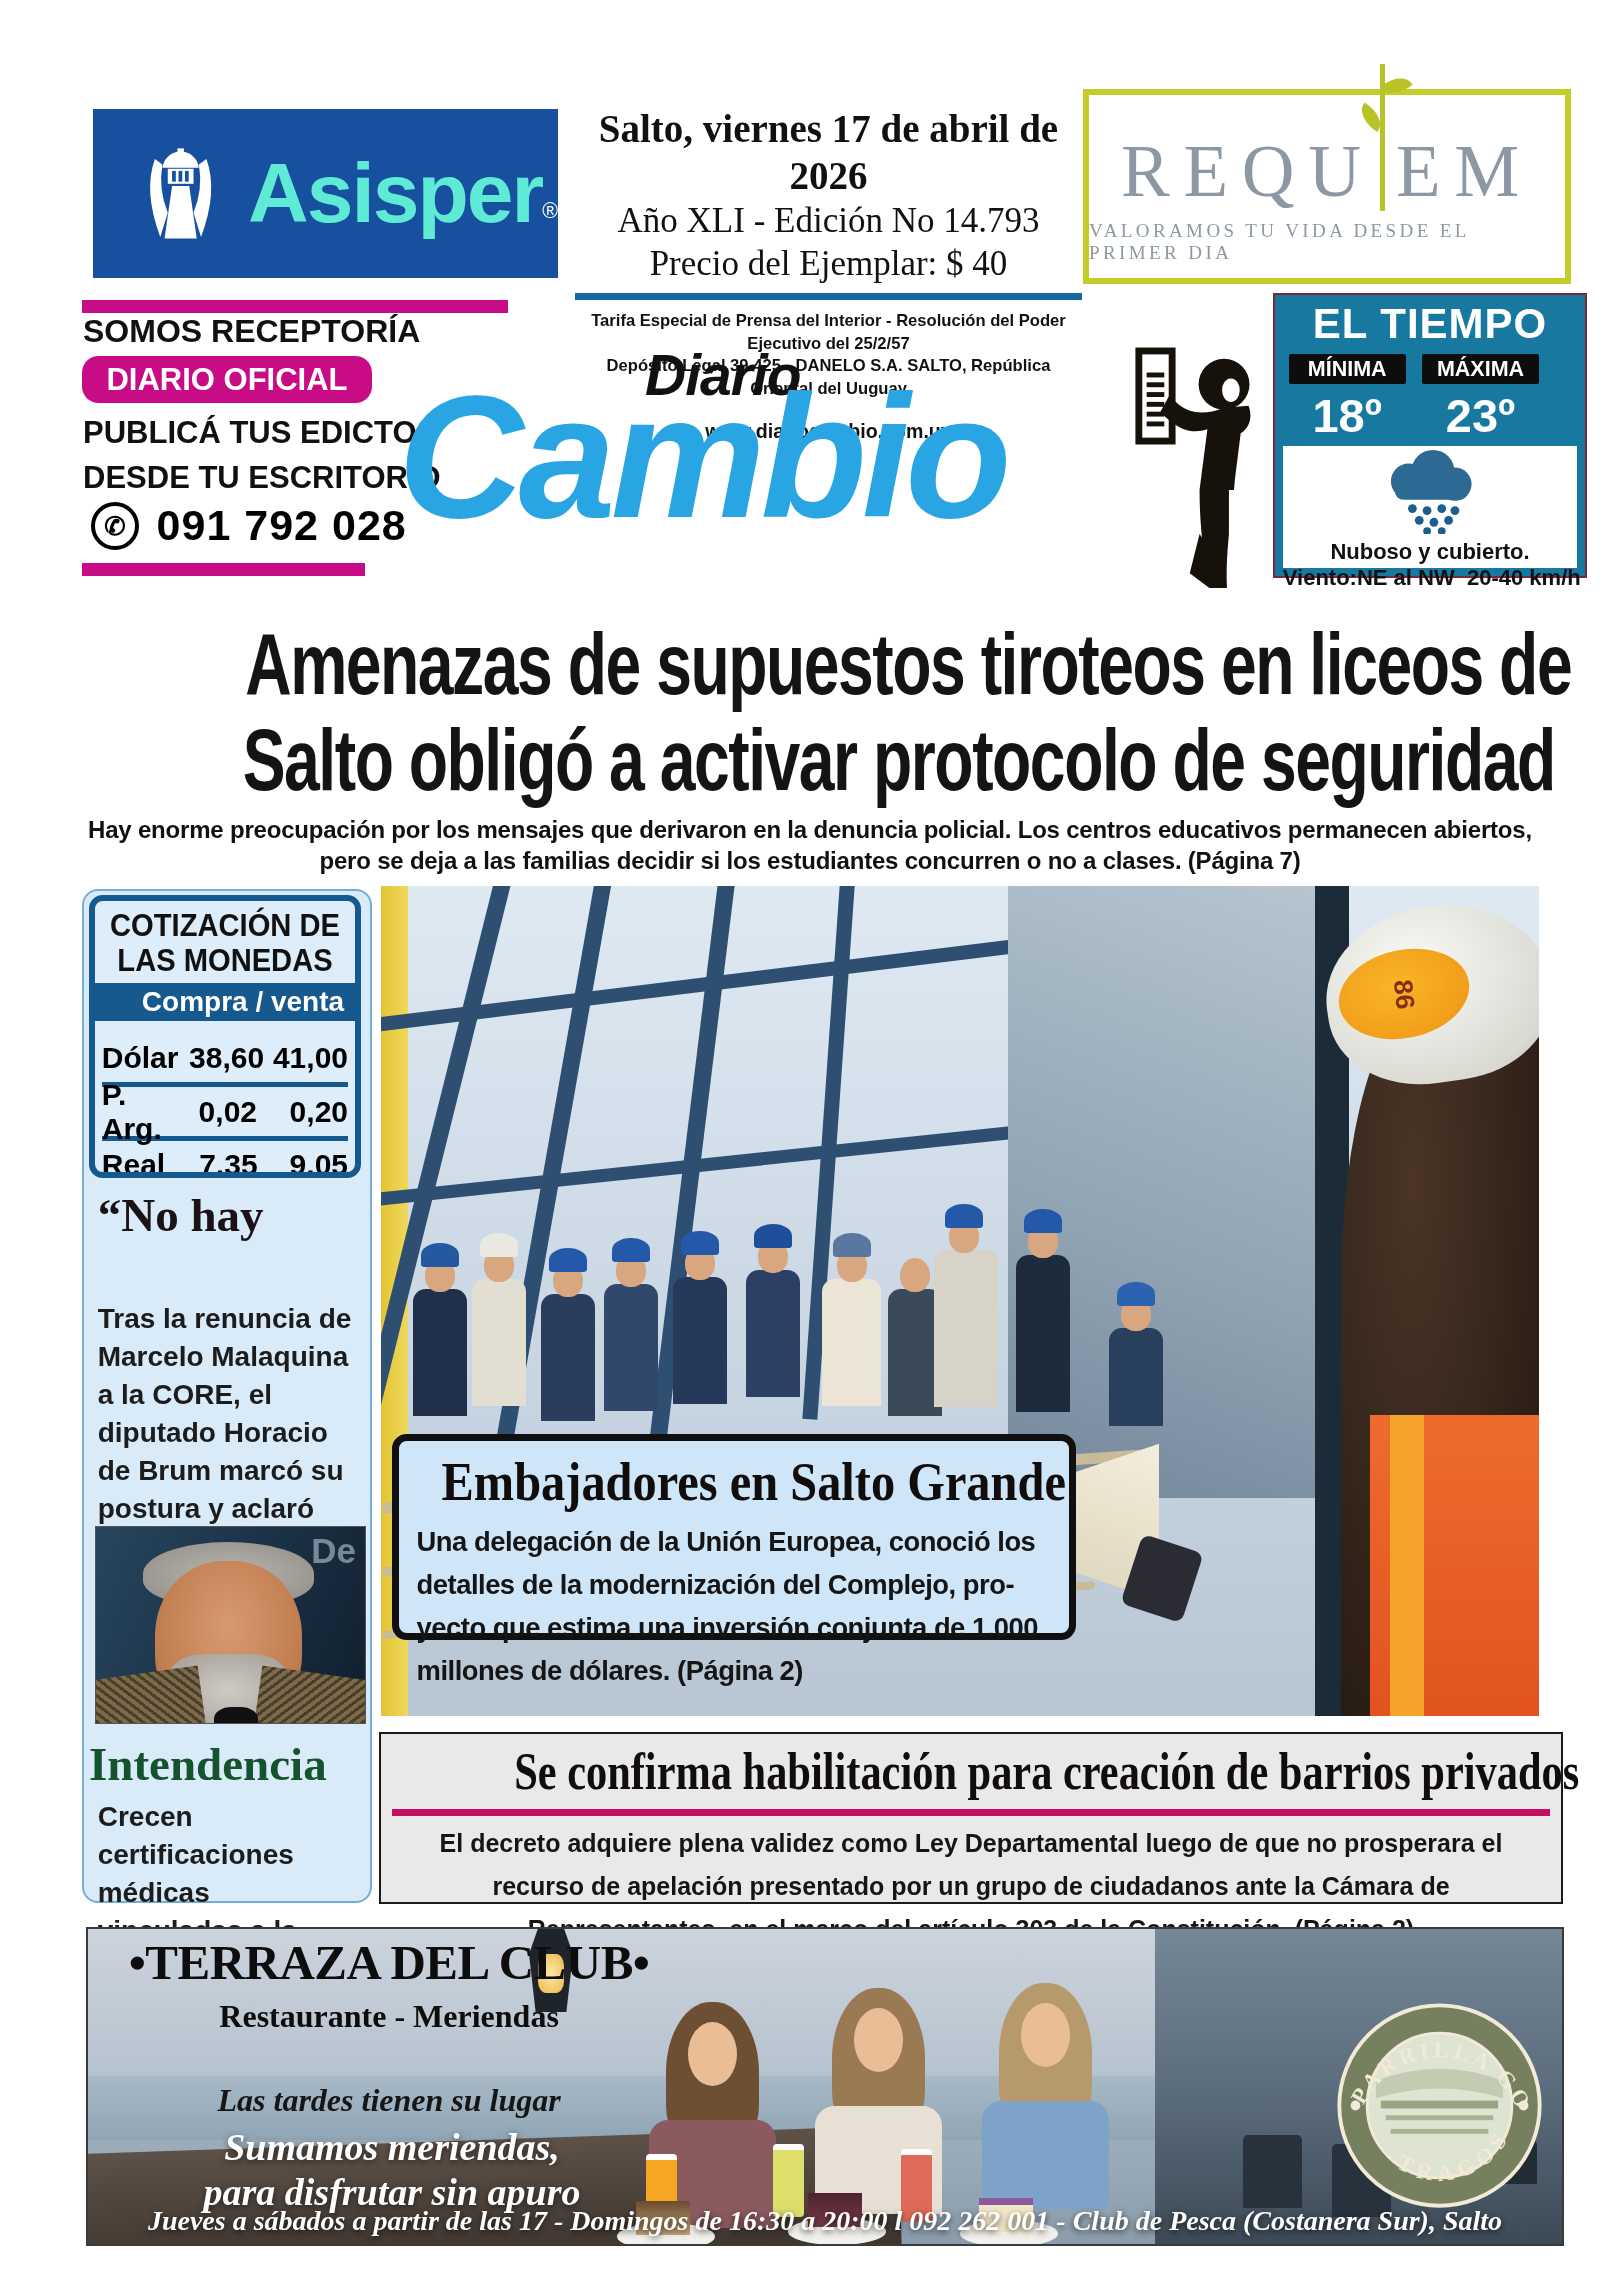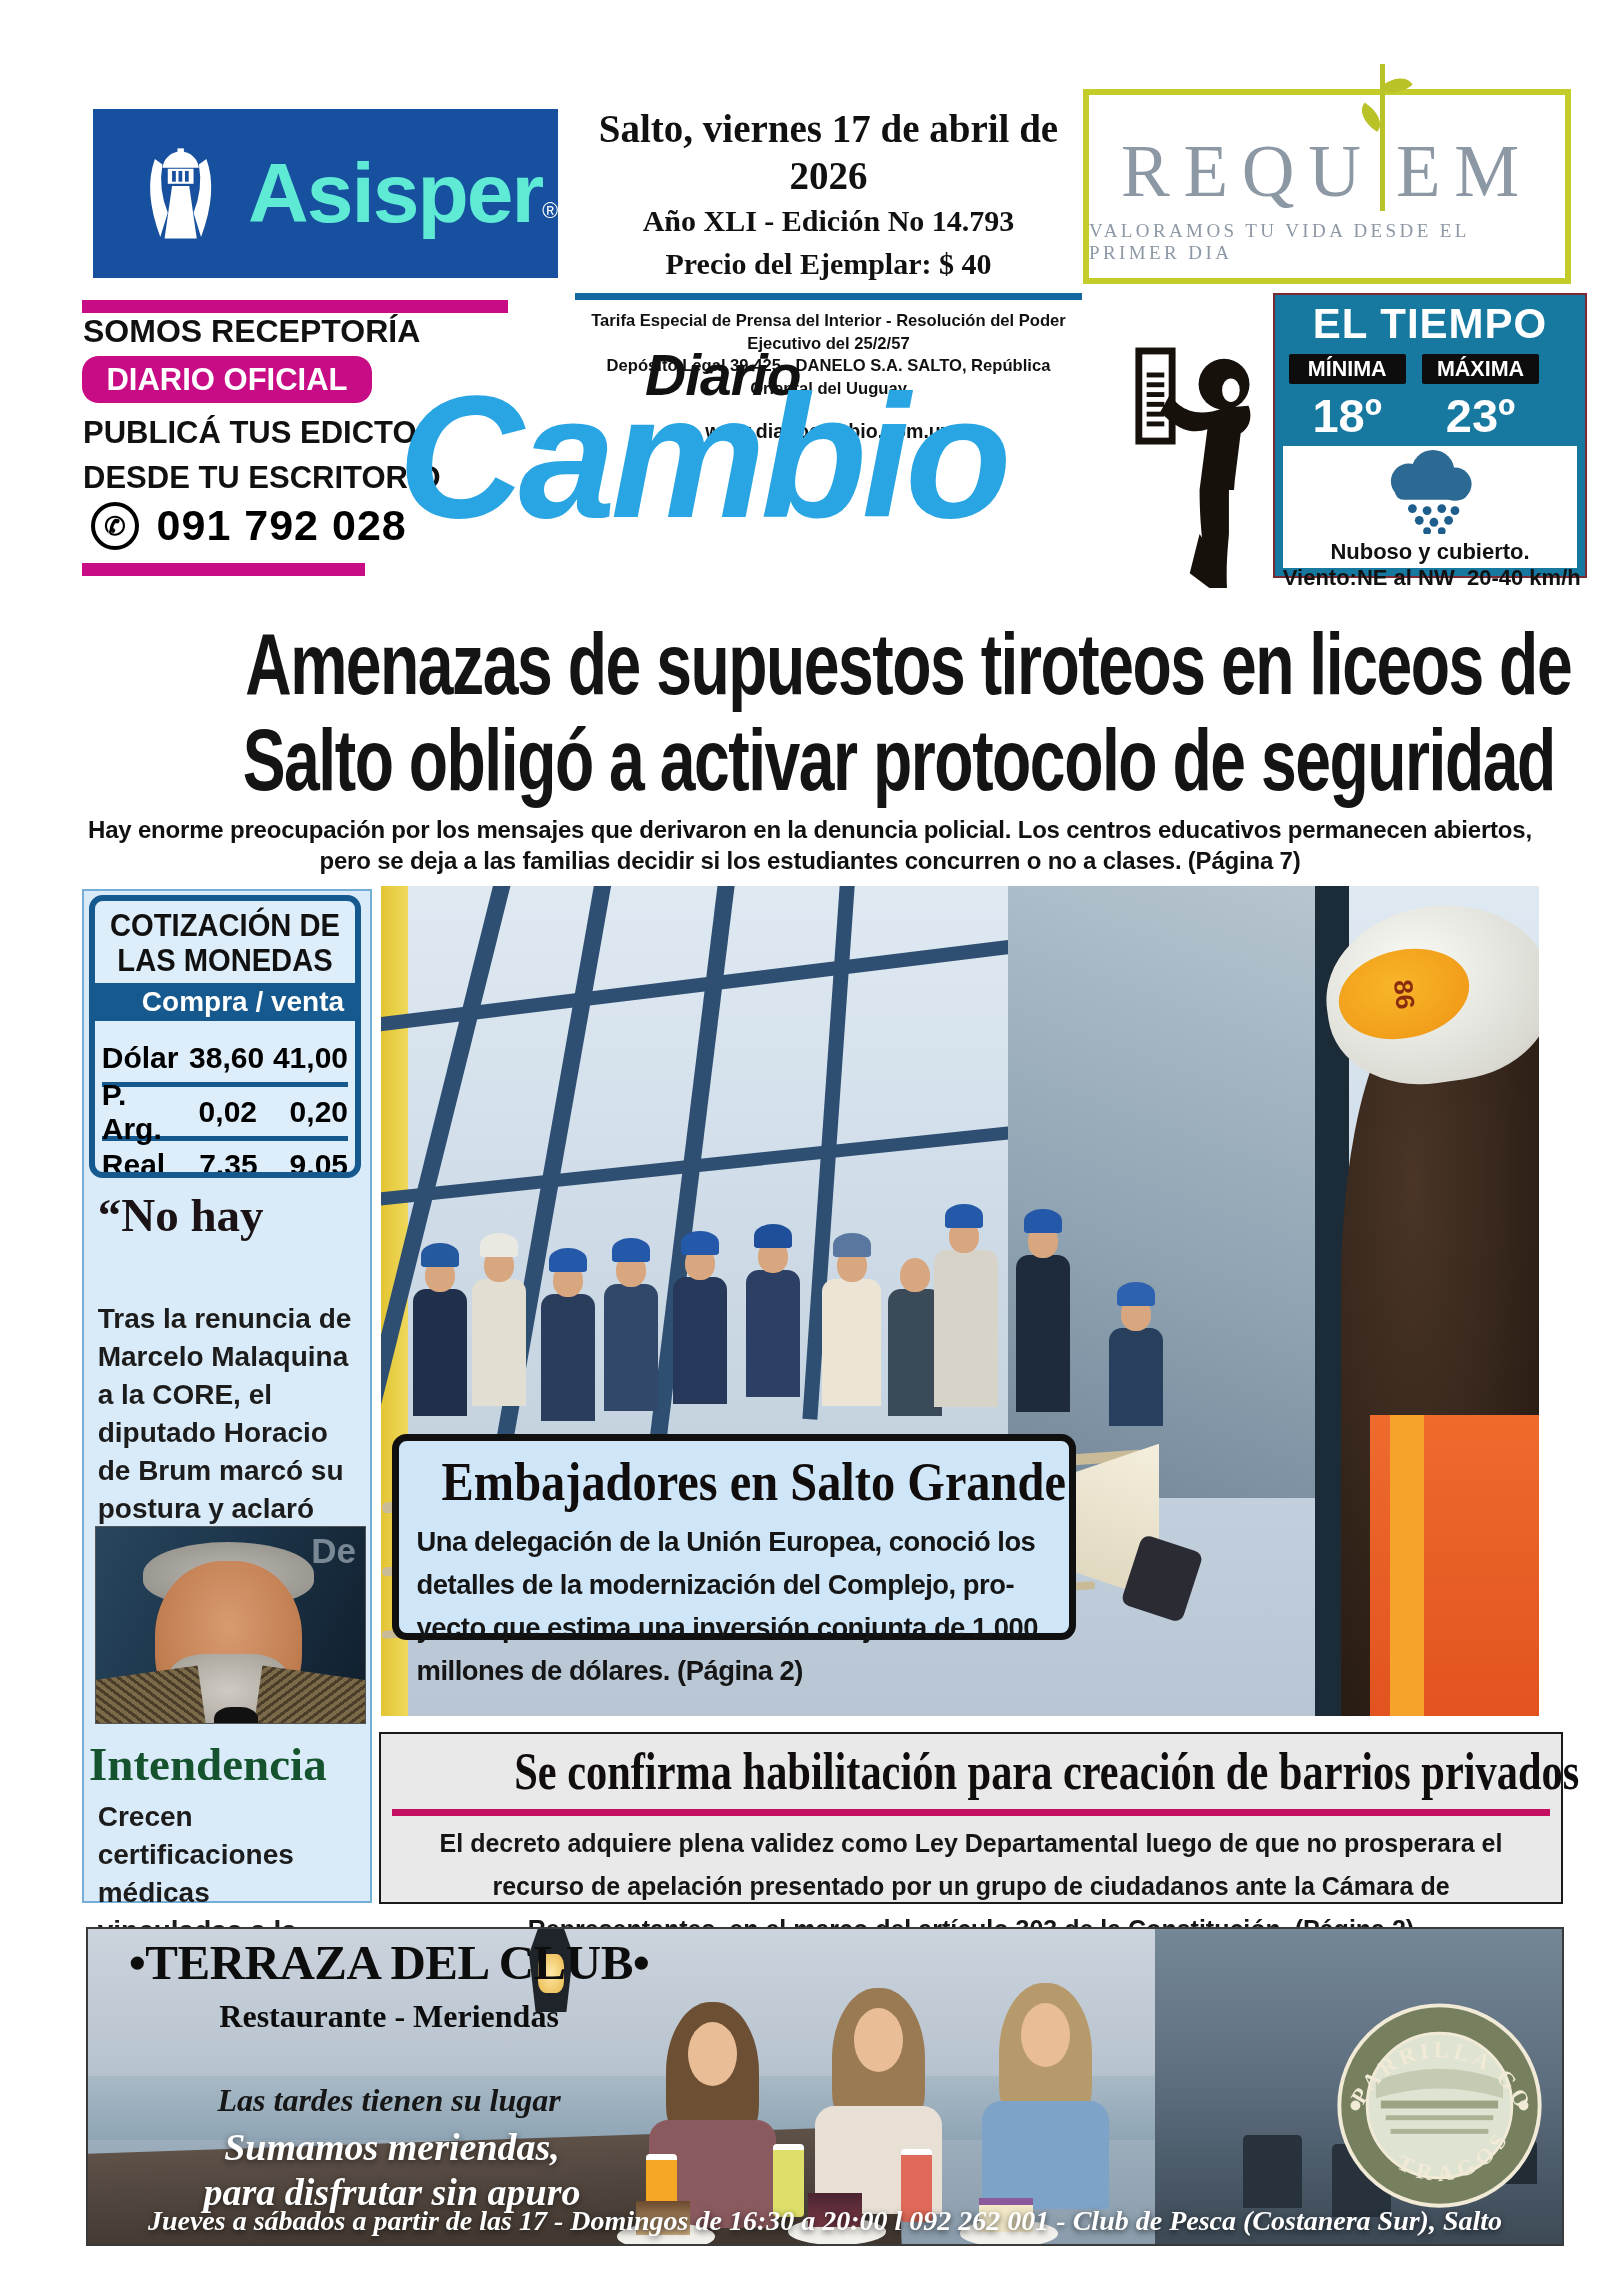--- a/index.html
+++ b/index.html
@@ -12,21 +12,21 @@
   
   .asisper-box{left:93px;top:109px;width:465px;height:169px;background:#17509e;display:flex;align-items:center;}
   .asisper-name{color:#5eead4;font-weight:bold;font-size:84px;letter-spacing:-2px;margin-left:13.7px;}
   .asisper-reg{color:#fff;font-size:21.5px;vertical-align:super;}
   .magenta-bar{background:#c70c86;height:12.7px;}
   .bar-top{left:82px;top:300px;width:426px;}
   .bar-bottom{left:82px;top:563px;width:283px;}
 
   .dateline{left:575px;top:105px;width:507px;text-align:center;color:#111;}
   .dateline .d1{font-family:"Liberation Serif",serif;font-weight:bold;font-size:39px;line-height:47px;}
-  .dateline .d2,.dateline .d3{font-family:"Liberation Serif",serif;font-weight:bold;font-size:30px;line-height:43px;}
+  .dateline .d2,.dateline .d3{font-family:"Liberation Serif",serif;font-weight:normal;font-size:35px;line-height:43px;}
   .date-rule{height:6.9px;background:#1668a0;margin:7.8px 0 10.8px 0;}
   .dateline .fine{font-size:16.6px;font-weight:bold;line-height:22.5px;}
   .dateline .site{font-size:19.6px;font-weight:bold;margin-top:20px;}
 
   .requiem-box{left:1083px;top:89px;width:488px;height:195px;background:#fff;border:6.9px solid #c3cc29;
     display:flex;flex-direction:column;align-items:center;justify-content:flex-end;padding-bottom:13.7px;box-sizing:border-box;}
   .requiem-brand{font-family:"Liberation Serif",serif;color:#8d98a5;font-size:73px;letter-spacing:13.7px;line-height:73px;display:flex;align-items:flex-end;}
   .requiem-plant{width:9.8px;height:147px;position:relative;margin:0 8.8px -2.9px 2.9px;}
   .requiem-plant .stem{position:absolute;left:2.9px;top:0;width:4.9px;height:147px;background:#b9c227;}
   .requiem-plant .leaf{position:absolute;width:27.4px;height:16.6px;background:#b9c227;border-radius:0 90% 0 90%;}
@@ -60,21 +60,21 @@
   .wdesc{font-weight:bold;font-size:22px;color:#111;margin-top:2.9px;}
   .wwind{font-weight:bold;font-size:22px;color:#111;white-space:pre;}
 
   
   .headline{left:0;top:616px;width:1619px;text-align:center;color:#141414;}
   .headline .hl{display:inline-block;font-size:88px;font-weight:900;letter-spacing:-2px;line-height:96px;
      transform:scaleX(0.73);transform-origin:50% 50%;white-space:nowrap;}
   .deck{left:78px;top:814px;width:1464px;text-align:center;font-size:24px;font-weight:bold;line-height:31px;color:#111;letter-spacing:-0.2px;}
 
   
-  .left-panel{left:82px;top:889px;width:290px;height:1014px;background:#d9eaf8;border:2.9px solid #74add6;border-radius:0;box-sizing:border-box;}
+  .left-panel{left:82px;top:889px;width:290px;height:1014px;background:#d9eaf8;border:2.9px solid #74add6;border-radius:16px;box-sizing:border-box;}
   .currency{position:absolute;left:4.9px;top:3.9px;width:272px;height:283px;background:#ddeefa;border:6.9px solid #15598f;border-radius:13.7px;
      box-sizing:border-box;overflow:hidden;}
   .cur-title{font-weight:bold;font-size:31px;line-height:35px;color:#111;text-align:center;padding-top:6.9px;transform:scaleX(0.94);}
   .cur-head{background:#15598f;color:#fff;font-weight:bold;font-size:28px;text-align:right;padding:2.9px 10.8px 3.9px 0;margin-top:4.9px;}
   .cur-rows{padding:12.7px 6.9px 0 6.9px;}
   .cur-row{display:flex;align-items:center;height:47px;font-weight:bold;font-size:30px;color:#000000;}
   .cur-row .lbl{flex:1;text-align:left;}
   .cur-row .buy{width:93px;text-align:right;}
   .cur-row .sell{width:91px;text-align:right;}
   .cur-sep{height:4.9px;background:#15598f;margin:1px 0;}

